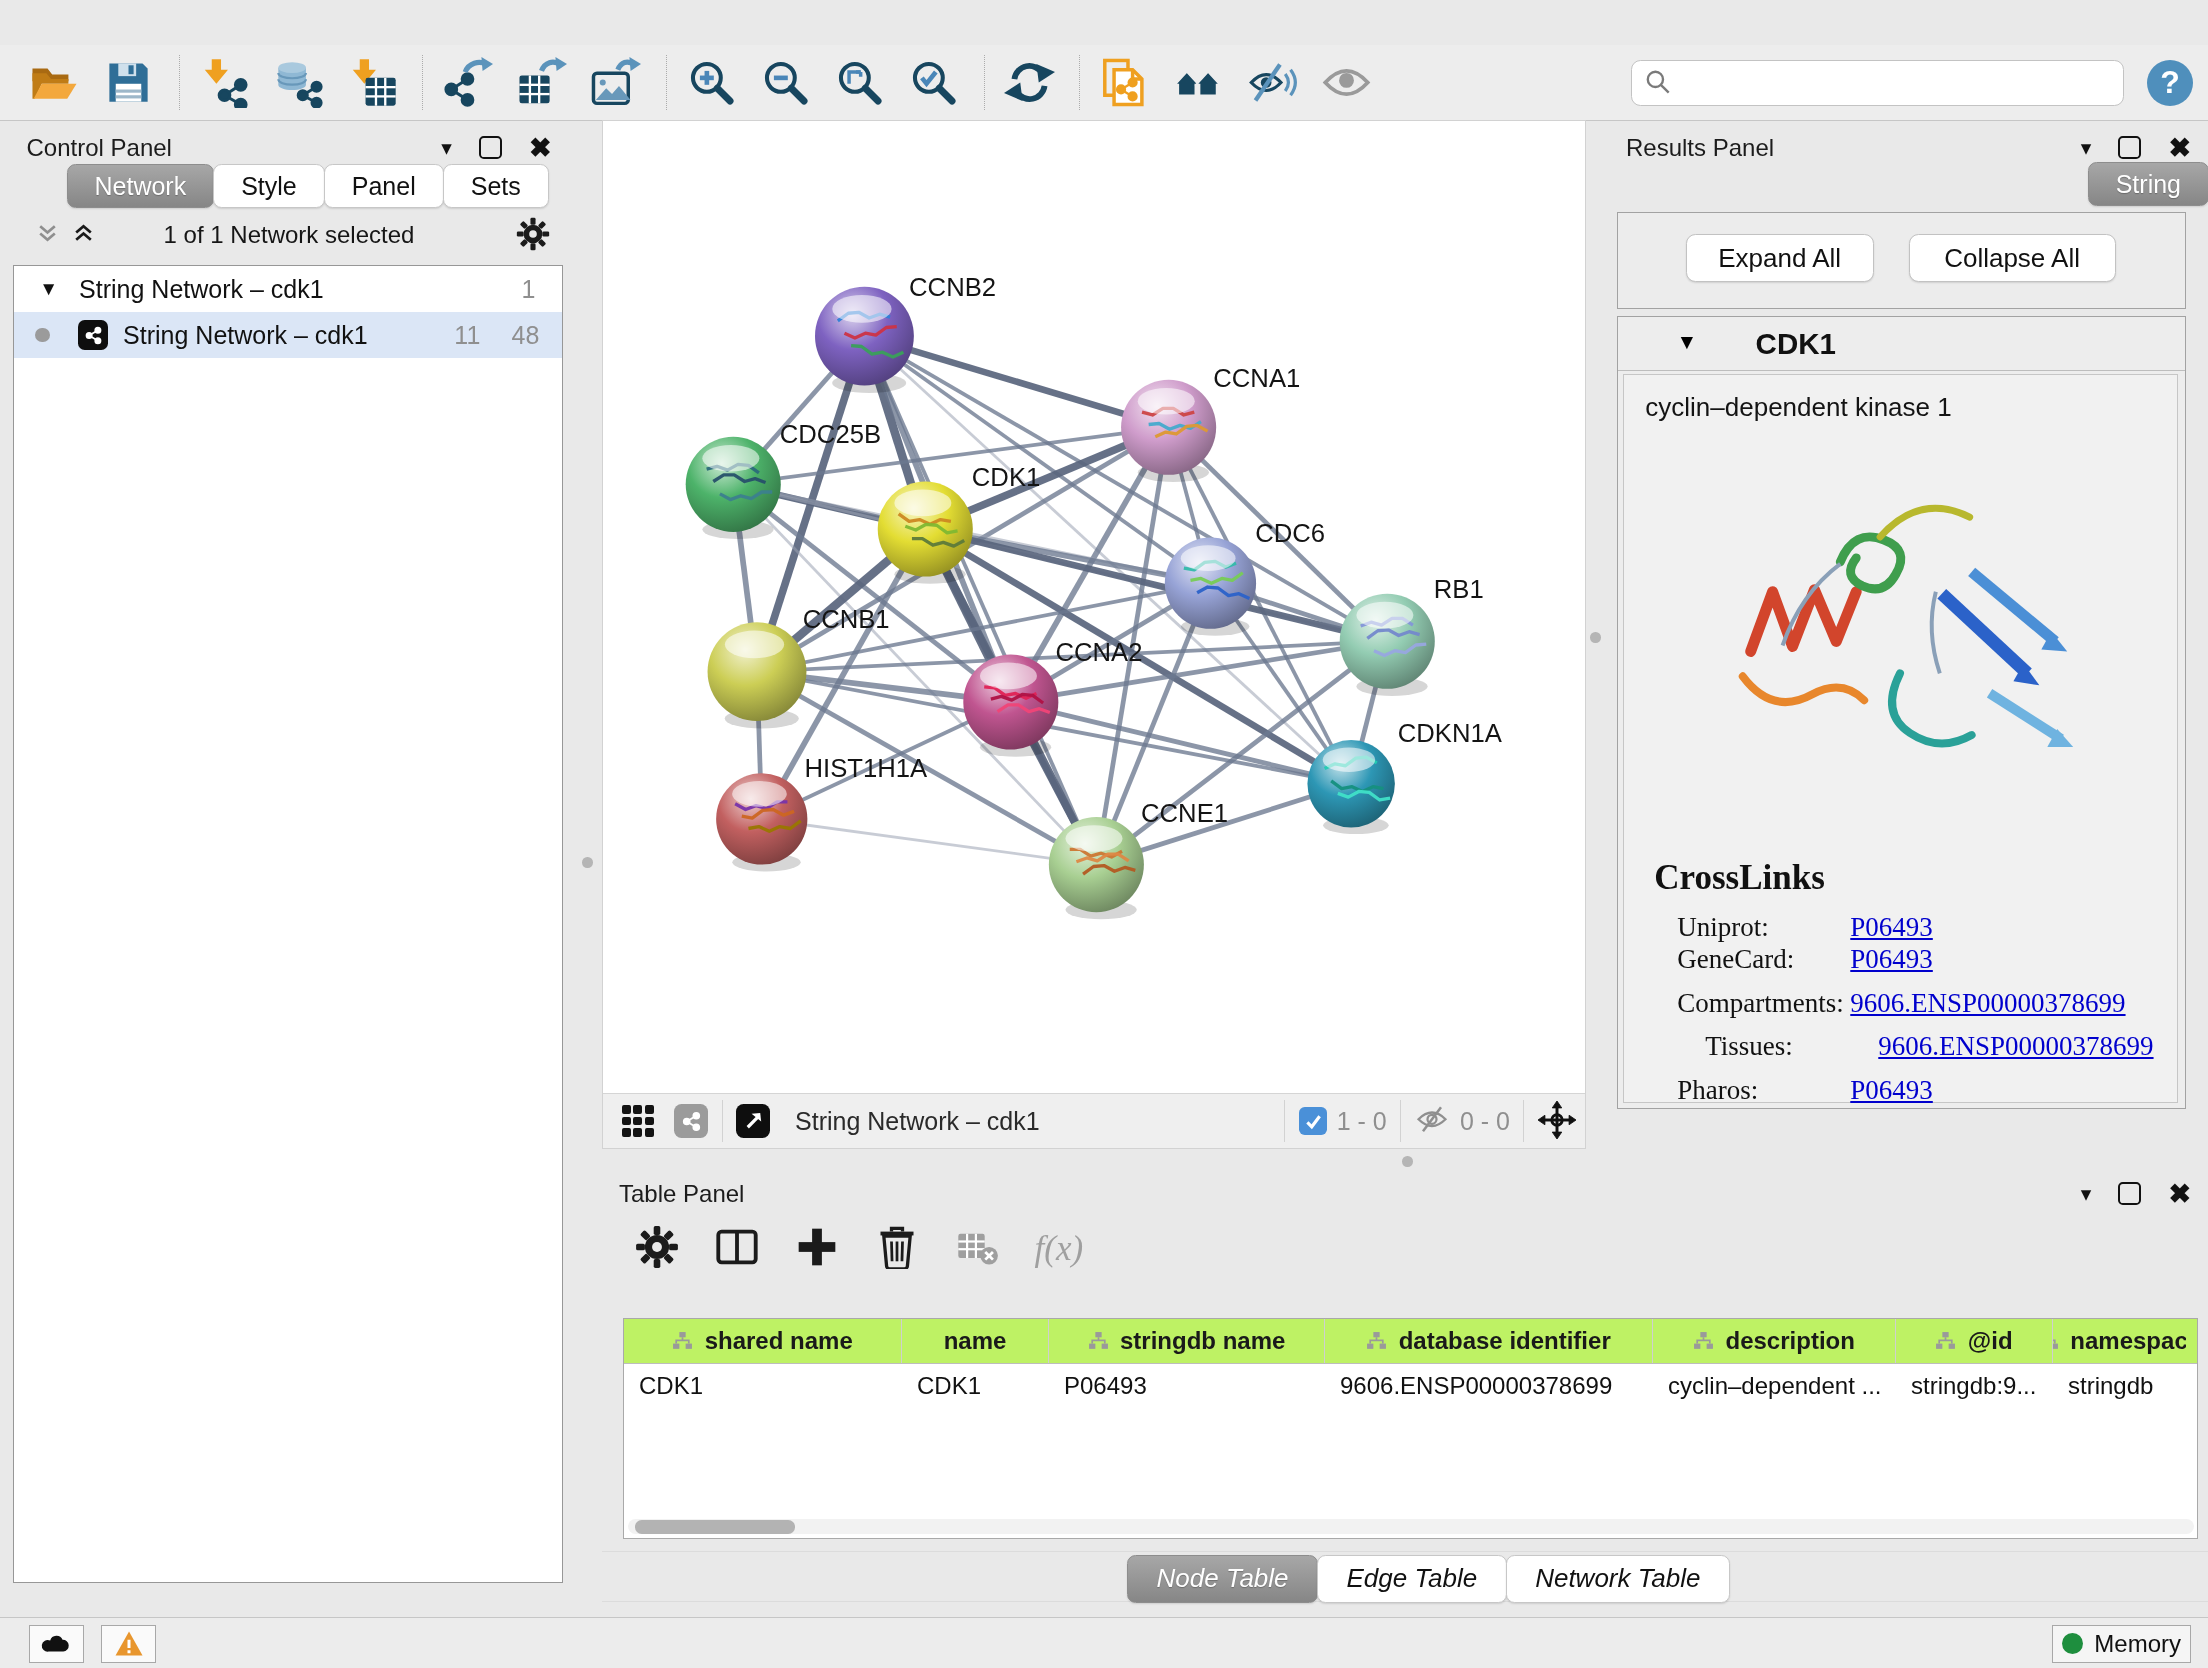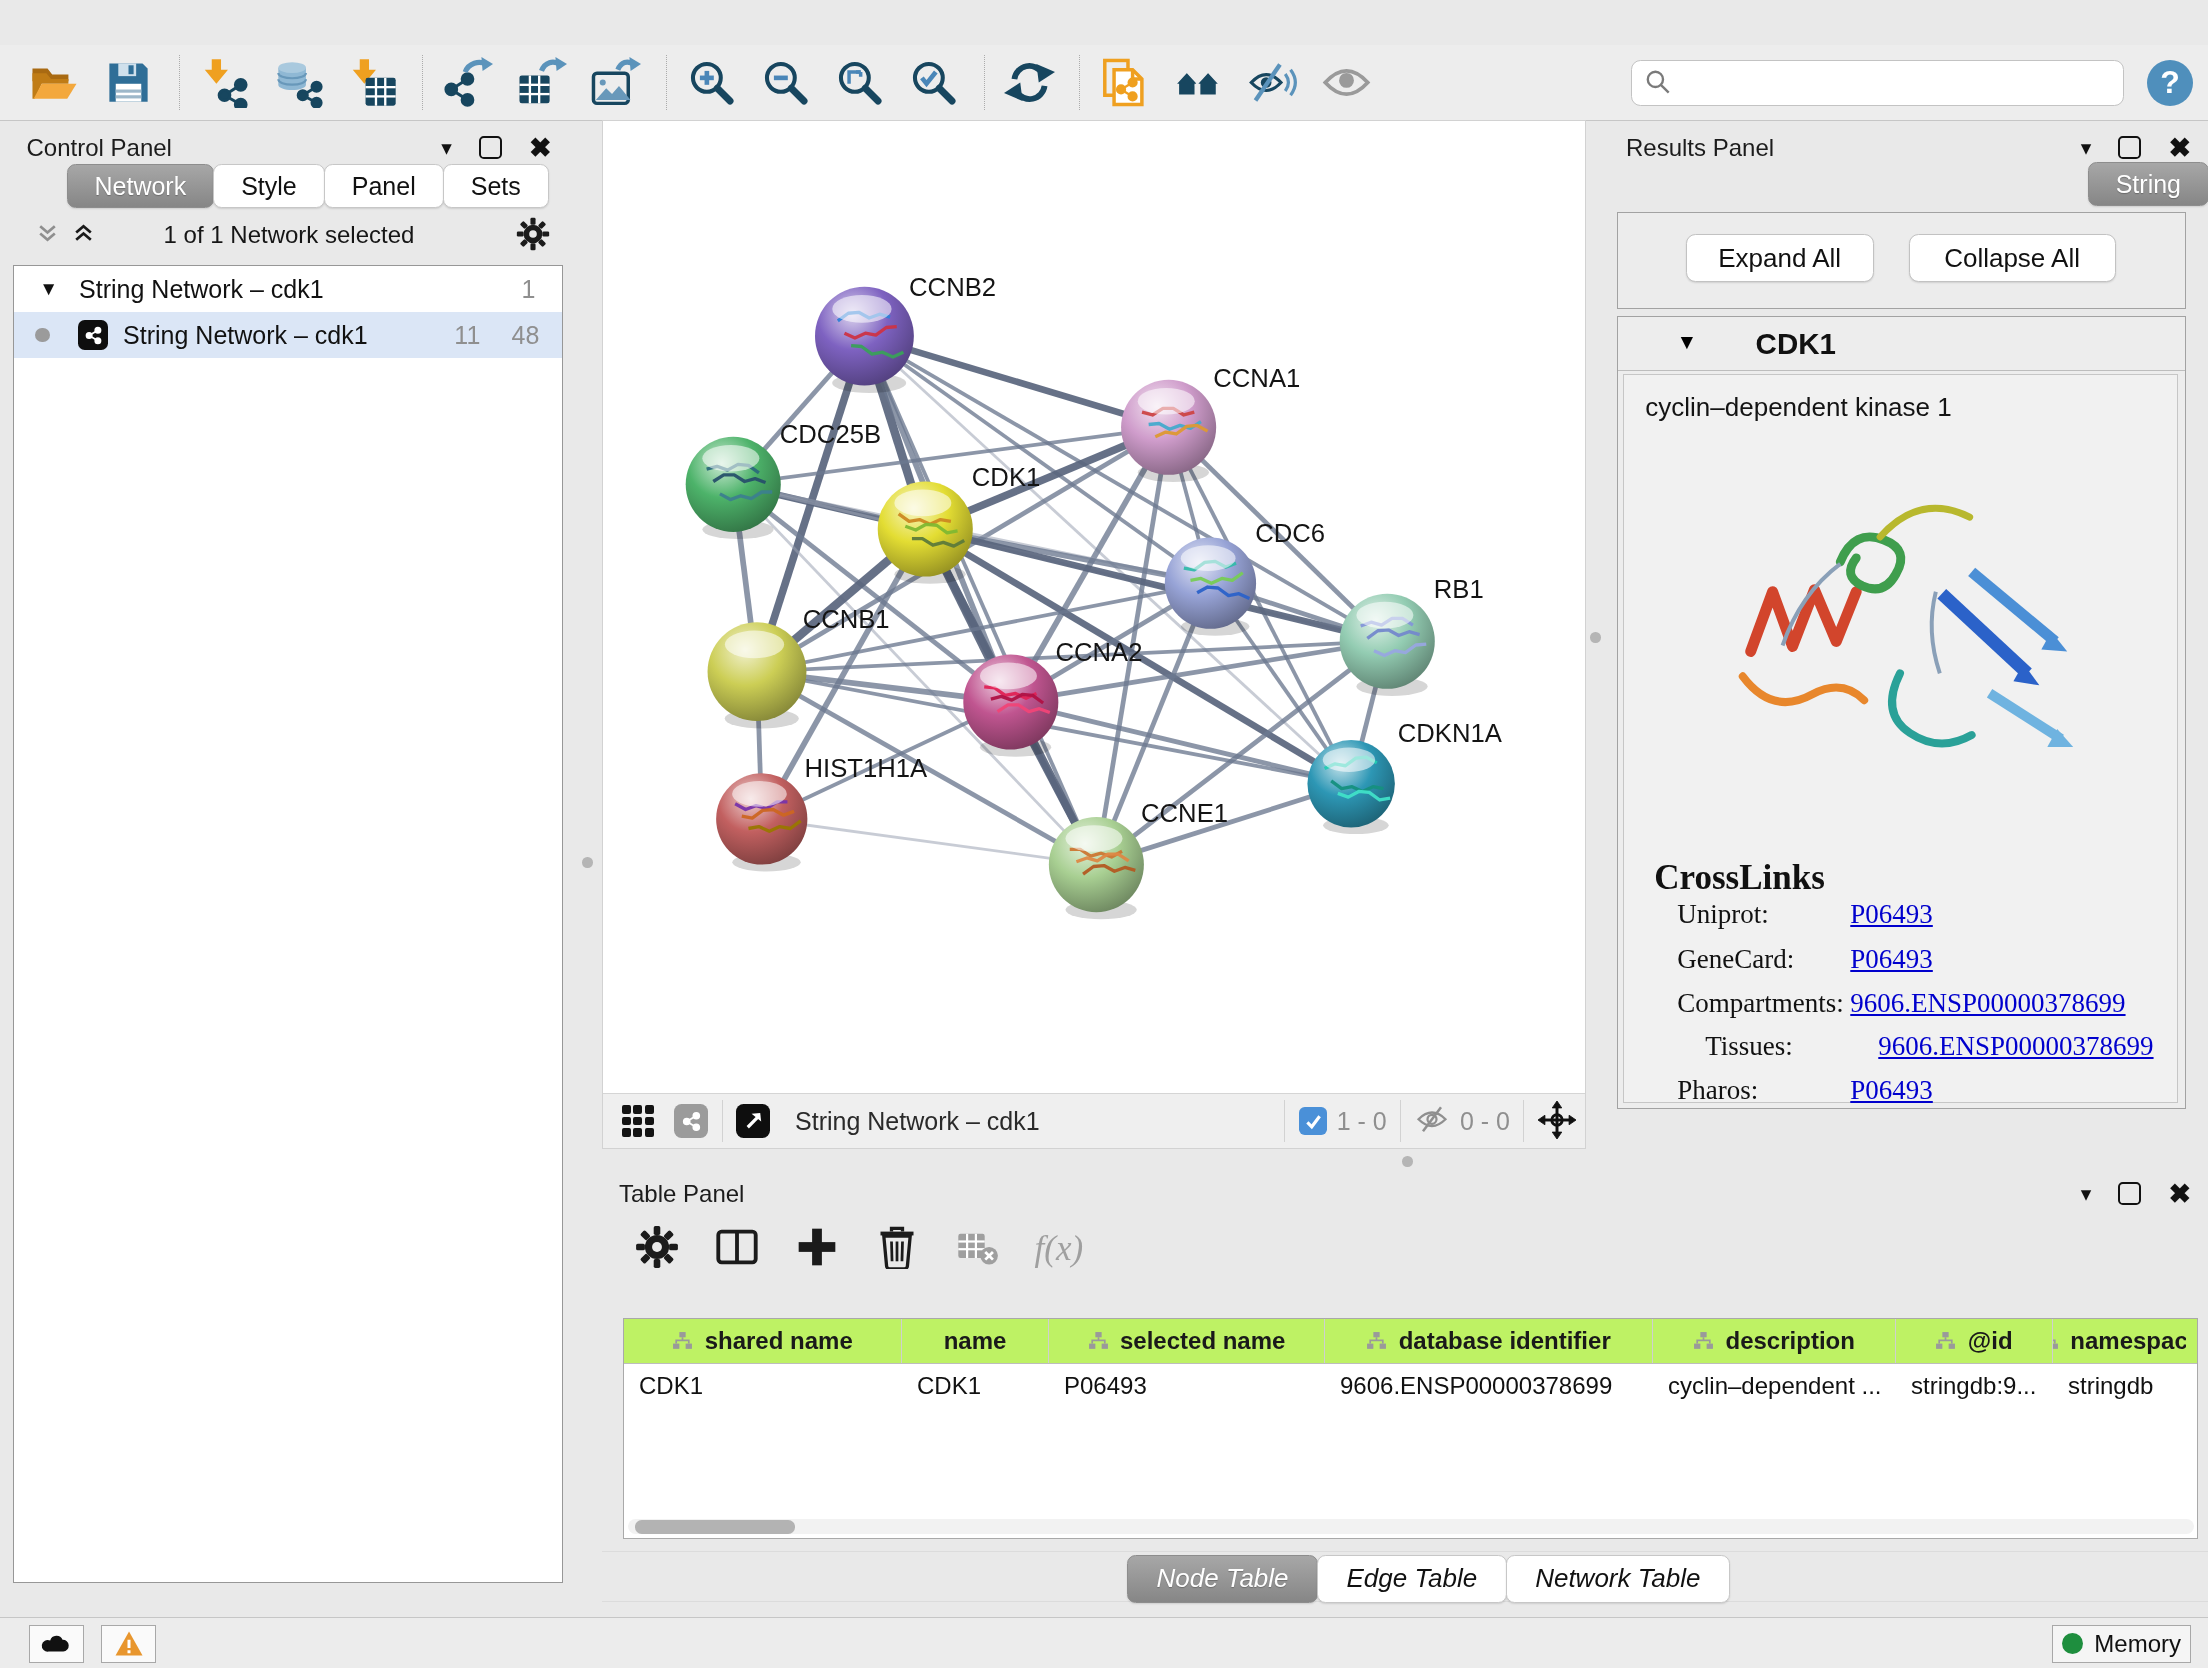--- a/index.html
+++ b/index.html
@@ -640,21 +640,21 @@
           <path d="M150 122 q-40 30-58 82 M246 150 q-10 40 4 82" stroke="#8aa0b8" stroke-width="4" fill="none"></path>
           <path d="M210 232 q-20 40 10 60 q30 20 62 2" stroke="#2aa198" stroke-width="8" fill="none" stroke-linecap="round"></path>
           <line x1="252" y1="152" x2="338" y2="232" stroke="#2b62c9" stroke-width="13"></line>
             <polygon points="350,244 324,240 334,222" fill="#2b62c9"></polygon>
           <line x1="282" y1="130" x2="366" y2="200" stroke="#4b8fd6" stroke-width="11"></line>
             <polygon points="378,210 352,208 362,190" fill="#4b8fd6"></polygon>
           <line x1="300" y1="252" x2="372" y2="298" stroke="#6fb3e0" stroke-width="10"></line>
             <polygon points="384,306 358,306 368,288" fill="#6fb3e0"></polygon>
         </svg>
         <div id="xl-title">CrossLinks</div>
-        <div class="xl-row" style="top:524px;">
+        <div class="xl-row" style="top:537px;">
           <span class="lab">Uniprot:</span>
           <a href="#">P06493</a>
         </div>
         <div class="xl-row" style="top:569px;">
           <span class="lab">GeneCard:</span>
           <a href="#">P06493</a>
         </div>
         <div class="xl-row" style="top:613px;">
           <span class="lab">Compartments:</span>
           <a href="#">9606.ENSP00000378699</a>
@@ -742,21 +742,21 @@
           </span>
         <span class="th" style="width:276px;">
             <svg viewBox="0 0 20 20">
               <g fill="#9a9a9a">
                 <rect x="7" y="1" width="6" height="5"></rect>
                 <rect x="1" y="12" width="6" height="5"></rect>
                 <rect x="13" y="12" width="6" height="5"></rect>
               </g>
               <path d="M10 6 v3 M4 12 v-3 h12 v3" fill="none" stroke="#9a9a9a" stroke-width="1.6"></path>
             </svg>
-            <span>selected name</span>
+            <span>stringdb name</span>
           </span>
         <span class="th" style="width:328px;">
             <svg viewBox="0 0 20 20">
               <g fill="#9a9a9a">
                 <rect x="7" y="1" width="6" height="5"></rect>
                 <rect x="1" y="12" width="6" height="5"></rect>
                 <rect x="13" y="12" width="6" height="5"></rect>
               </g>
               <path d="M10 6 v3 M4 12 v-3 h12 v3" fill="none" stroke="#9a9a9a" stroke-width="1.6"></path>
             </svg>

